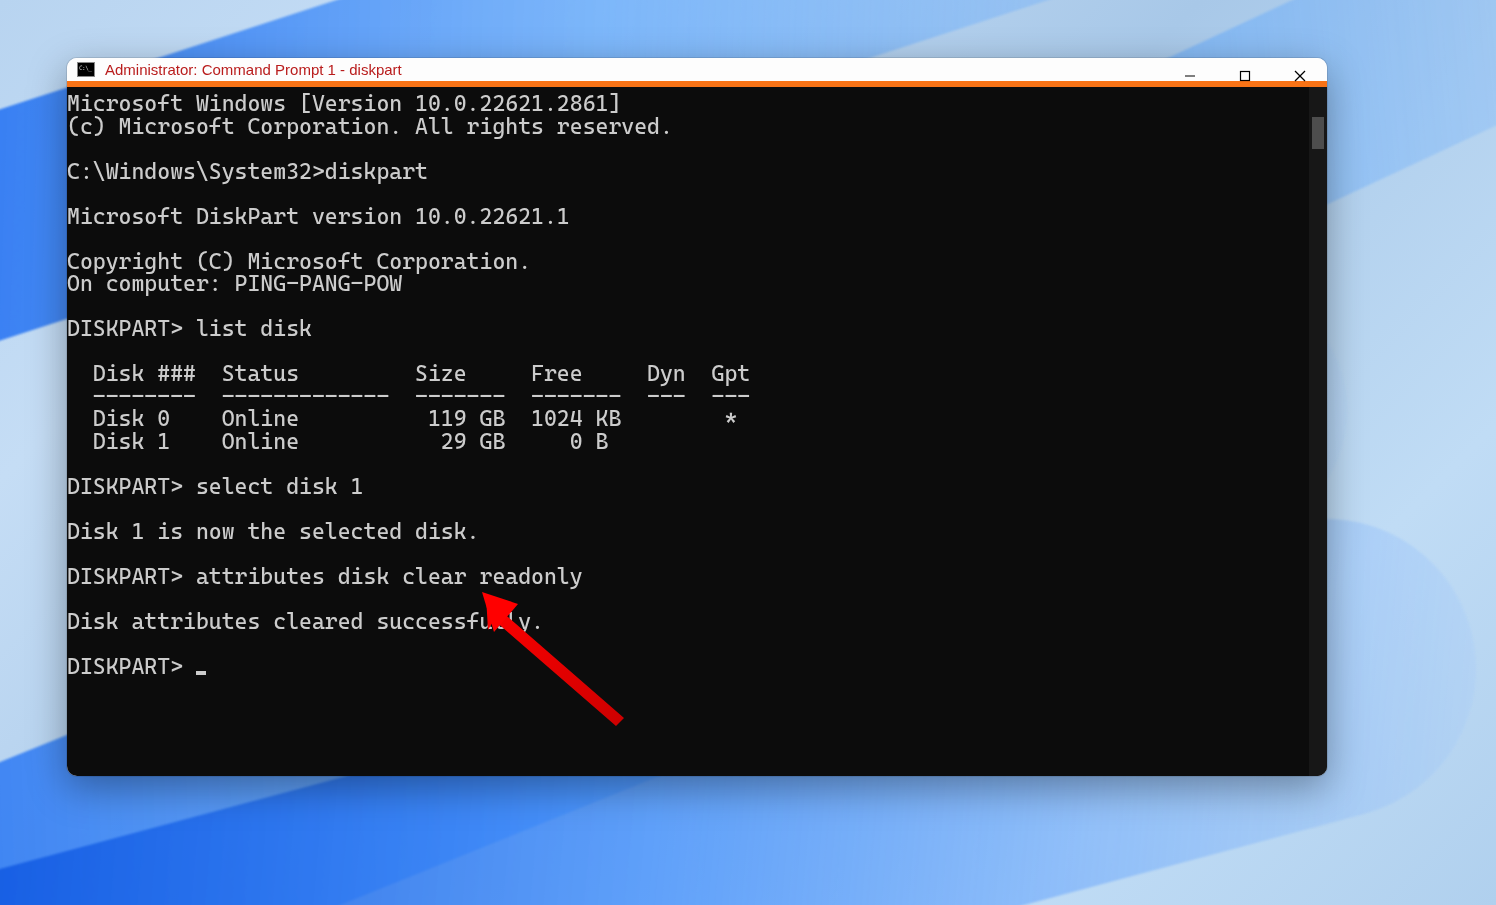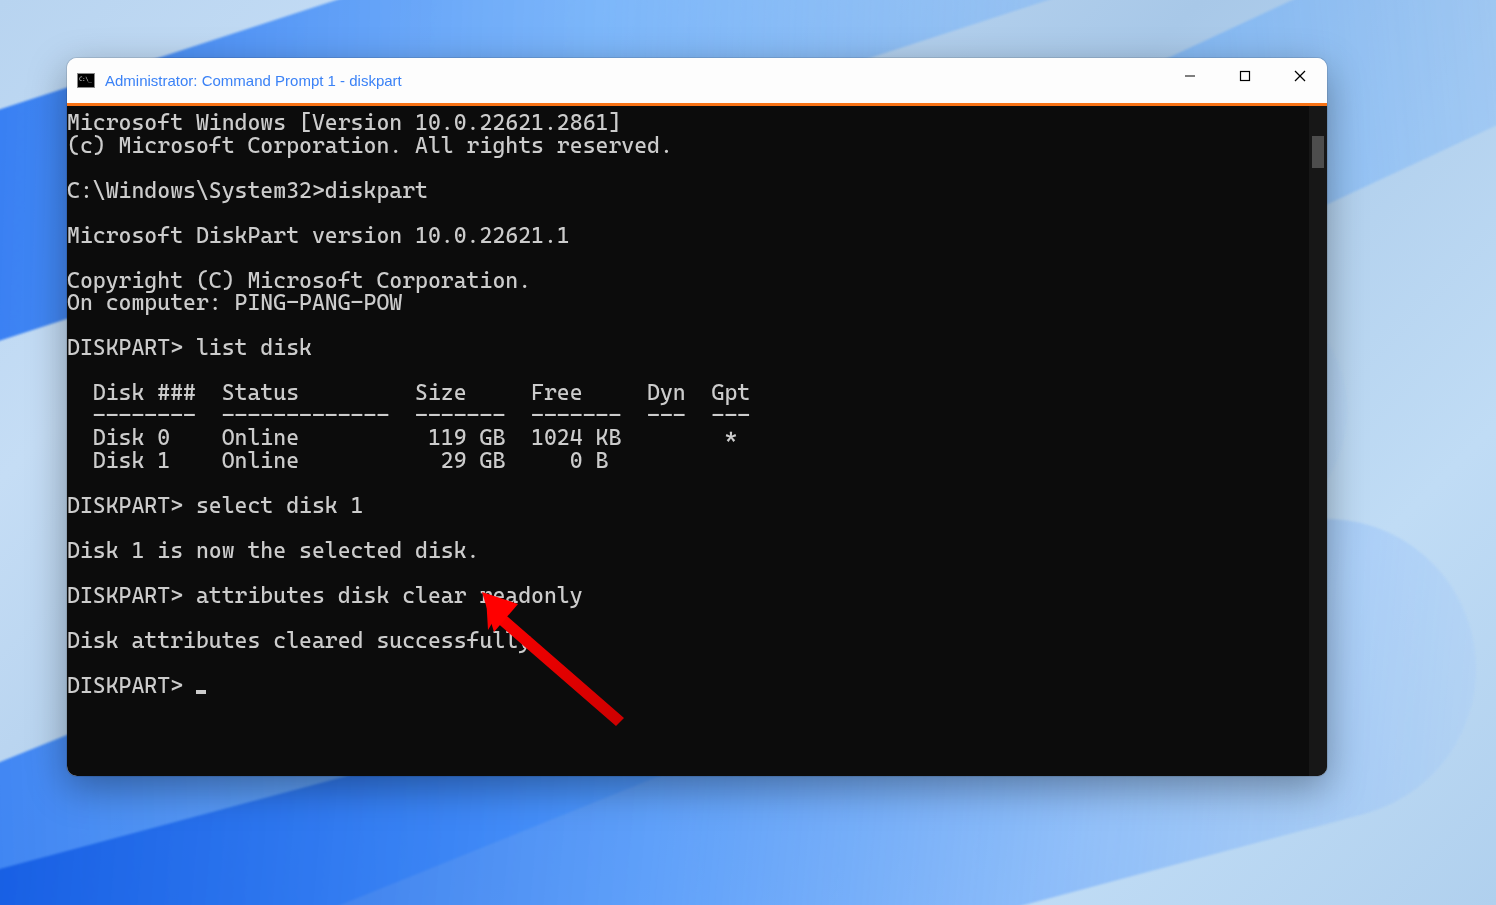--- a/index.html
+++ b/index.html
@@ -36,29 +36,29 @@
       height: 718px;
       background: #fff;
       border-radius: 10px;
       box-shadow: 0 12px 38px rgba(0,0,0,0.35), 0 0 0 1px rgba(0,0,0,0.1);
       overflow: hidden;
       display: flex;
       flex-direction: column;
     }
     
     .titlebar {
-      height: 48px;
+      height: 29px;
       background: #fdfdfd;
       display: flex;
       align-items: center;
       padding-left: 10px;
-      color: #3b82f6;
+      color: #b91c1c;
       font-size: 15px;
       position: relative;
-      border-bottom: 3px solid #f97316;
+      border-bottom: 6px solid #f97316;
     }
     
     .app-icon {
       width: 18px;
       height: 15px;
       margin-right: 10px;
       background: #000;
       position: relative;
       border: 1px solid #888;
     }

